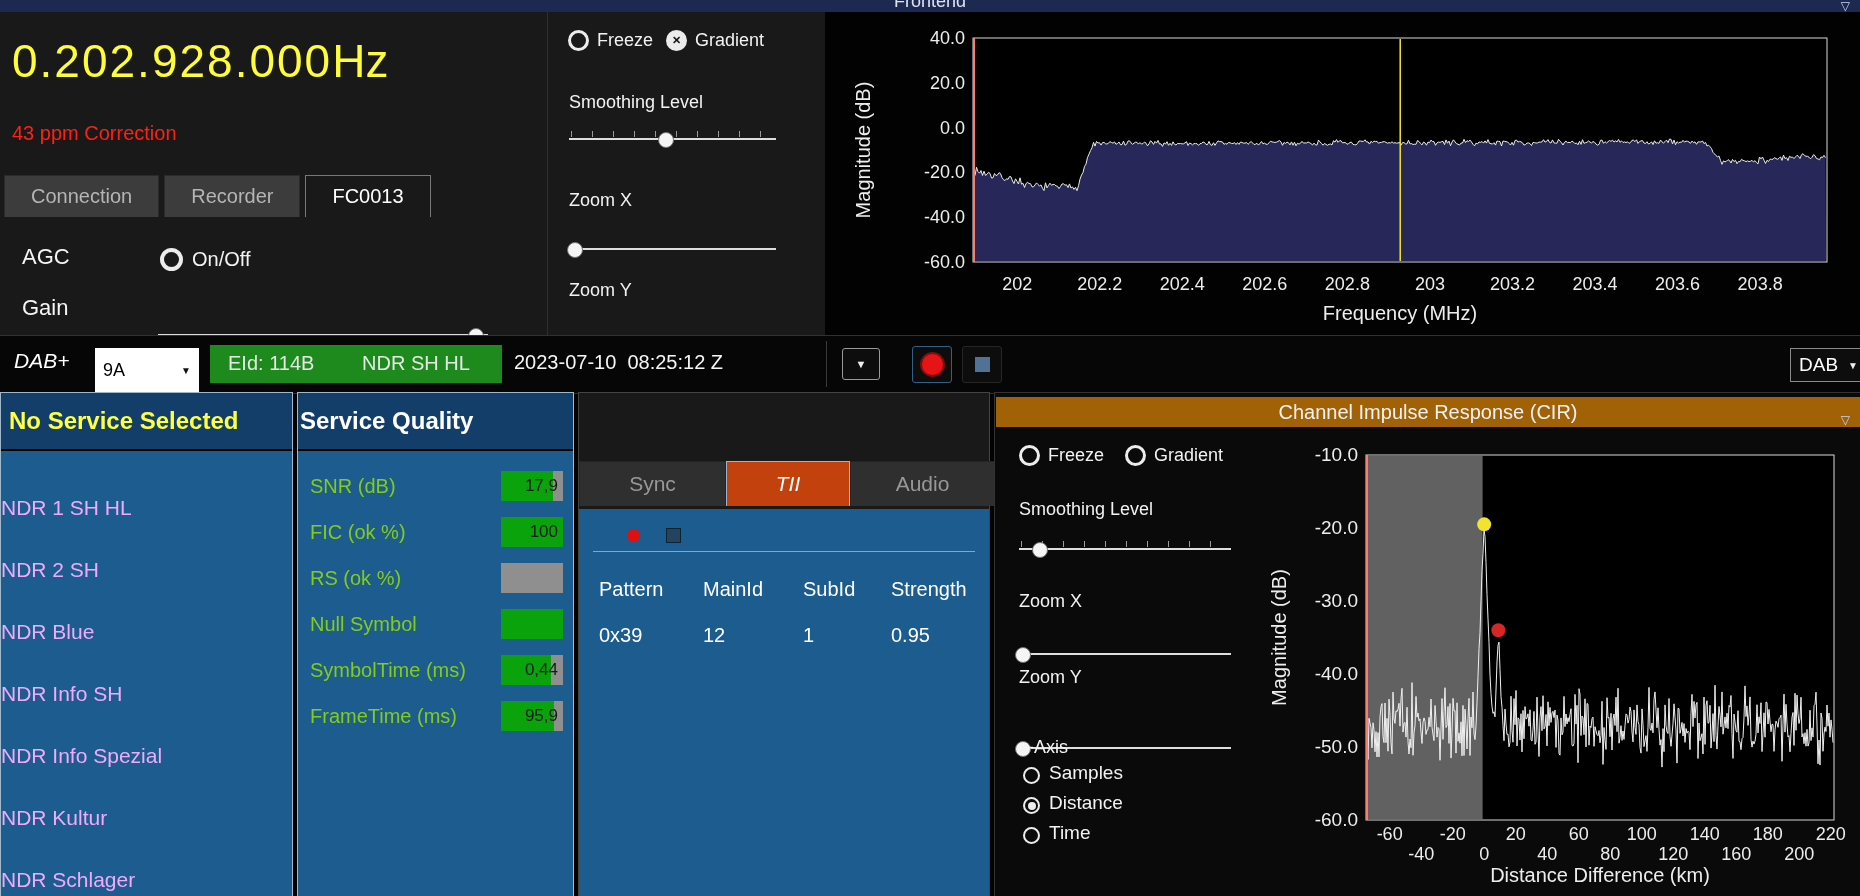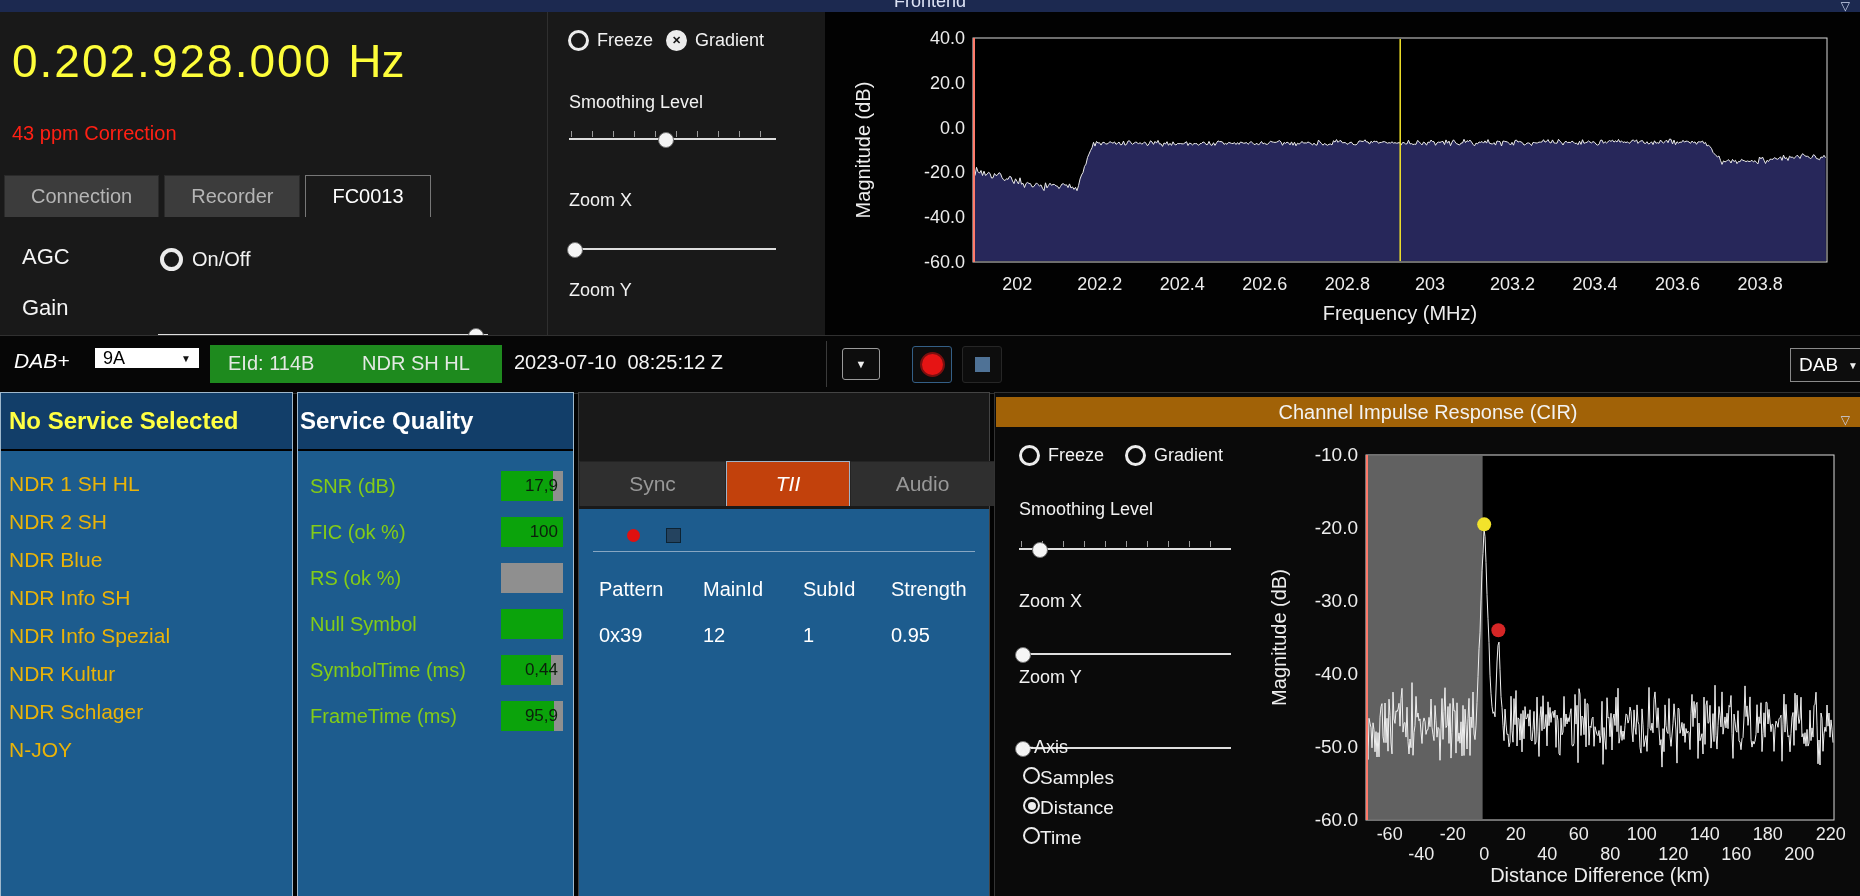--- a/index.html
+++ b/index.html
@@ -8,21 +8,21 @@
   .abs{position:absolute;}
   .panel{background:#191919;}
 
   
   #top-titlebar{left:0;top:0;width:1860px;height:12px;background:#1c2950;overflow:hidden;text-align:center;}
   #top-titlebar .t{position:relative;top:-9px;font-size:18px;color:#dde3f5;}
   .caret{position:absolute;font-size:12px;color:#cdd6f0;}
 
   
   #freq{left:12px;top:22px;font-size:46px;color:#fdfd3a;letter-spacing:2px;white-space:nowrap;}
-  #freq .unit{margin-left:16px;letter-spacing:0;}
+  #freq .unit{margin-left:0;letter-spacing:0;}
   #correction{left:12px;top:110px;font-size:20px;color:#ff2014;}
   #tuner-tabs{left:4px;top:163px;height:42px;display:flex;gap:5px;}
   .tab{padding:0 26px;line-height:40px;font-size:20px;background:#3c3c3c;color:#b5b5b5;border:1px solid #2a2a2a;border-bottom:none;}
   .tab.active{background:#191919;color:#fff;border-color:#777;}
   .big-label{font-size:22px;color:#f5f5f5;}
 
   
   .radio{display:inline-block;border:3px solid #ececec;border-radius:50%;position:relative;flex:none;background:transparent;}
   .r16{width:15px;height:15px;}
   .r15{width:13px;height:13px;border-width:2.5px;}
@@ -54,21 +54,21 @@
   #stop-btn{left:962px;top:10px;width:38px;height:35px;background:#0d0d0d;border:1px solid #262626;border-radius:3px;display:flex;align-items:center;justify-content:center;}
   .stop-square{width:15px;height:15px;background:#4f7296;}
   #output-combo{left:1790px;top:12px;width:86px;height:32px;background:#0d0d0d;border:1px solid #8a8a8a;display:flex;align-items:center;gap:10px;padding:0 8px;font-size:19px;color:#fff;}
   #output-combo .sel-arrow{color:#eee;}
 
   
   .blue-panel{background:#1d5c8e;border:1px solid #9fb8cc;}
   .blue-header{height:56px;background:#123e69;display:flex;align-items:center;border-bottom:2px solid #000000;}
   #service-header{padding-left:8px;font-size:24px;font-weight:bold;color:#ffff42;}
   #quality-header{padding-left:2px;font-size:24px;font-weight:bold;color:#fff;}
-  .service-item{height:38px;line-height:38px;padding-left:8px;font-size:21px;color:#eab308;}
+  .service-item{height:38px;line-height:38px;font-size:21px;color:#f0abfc;margin-top:24px;}
   #quality-rows{padding-top:12px;}
   .q-row{height:46px;display:flex;align-items:center;}
   .q-label{font-size:20px;padding-left:12px;color:#84cc16;}
   .q-badge{position:relative;width:62px;height:30px;background:#8f8f8f;overflow:hidden;margin-left:auto;margin-right:10px;flex:none;}
   .q-fill{position:absolute;left:0;top:0;bottom:0;background:#0ba30b;}
   .q-val{position:absolute;right:5px;top:50%;transform:translateY(-50%);font-size:17px;color:#0c1f0c;}
 
   
   #decoder-panel{background:#191919;border:1px solid #444;}
   .dec-row{position:absolute;display:flex;}
@@ -78,21 +78,21 @@
   .indicators{padding:10px 0 0 48px;height:32px;display:flex;align-items:center;gap:26px;}
   .ind-dot{width:13px;height:13px;border-radius:50%;background:#e01010;}
   .ind-square{width:13px;height:13px;background:#24435f;border:1px solid #0d2333;}
   .ind-sep{margin:0 14px;border-top:1px solid #87a6c2;}
   .tii-row{display:grid;grid-template-columns:104px 100px 88px 108px;padding-left:20px;font-size:20px;height:46px;align-items:center;color:#fff;}
   .tii-head{margin-top:14px;}
 
   
   #cir-panel{background:#0a0a0a;border:1px solid #333;}
   #cir-titlebar{position:absolute;left:1px;top:4px;right:1px;height:30px;background:#a16207;text-align:center;line-height:30px;font-size:20px;color:#f2f2f2;}
-  .xaxis-row{display:flex;align-items:flex-start;height:17px;margin-bottom:13px;}
+  .xaxis-row{display:flex;align-items:flex-end;gap:9px;height:17px;margin-bottom:13px;}
   .xaxis-label{font-size:19px;color:#f2f2f2;}
 
   svg text{fill:#ededed;font-family:"Liberation Sans",sans-serif;}
 </style>
 </head>
 <body>
 
 <div id="app">
 
   <div class="abs" id="top-titlebar">
@@ -168,21 +168,21 @@
       <text x="688.4770420492972" y="278" text-anchor="middle" font-size="18">203.2</text>
       <text x="771.0289995166803" y="278" text-anchor="middle" font-size="18">203.4</text>
       <text x="853.5809569840516" y="278" text-anchor="middle" font-size="18">203.6</text>
       <text x="936.1329144514345" y="278" text-anchor="middle" font-size="18">203.8</text>
       <text x="576" y="308" text-anchor="middle" font-size="20">Frequency (MHz)</text>
       <text x="46" y="138" text-anchor="middle" font-size="20" transform="rotate(-90 46 138)">Magnitude (dB)</text>
     </svg>
 
   <div class="abs" id="transport">
     <span class="abs" id="mode-label">DAB+</span>
-    <div class="abs combo" style="left:95px;top:12px;width:88px;height:20px">
+    <div class="abs combo" style="left:95px;top:12px;width:88px;height:44px">
       <span>9A</span>
       <span class="sel-arrow">▼</span>
     </div>
     <div class="abs" id="ensemble-box">
       <span style="left:18px">EId: 114B</span>
       <span style="left:152px">NDR SH HL</span>
     </div>
     <span class="abs" id="timestamp">2023-07-10  08:25:12 Z</span>
     <div class="abs vdiv" style="left:826px;top:5px;height:46px"></div>
     <div class="abs tool-btn" style="left:842px;top:12px;width:36px;height:30px">

